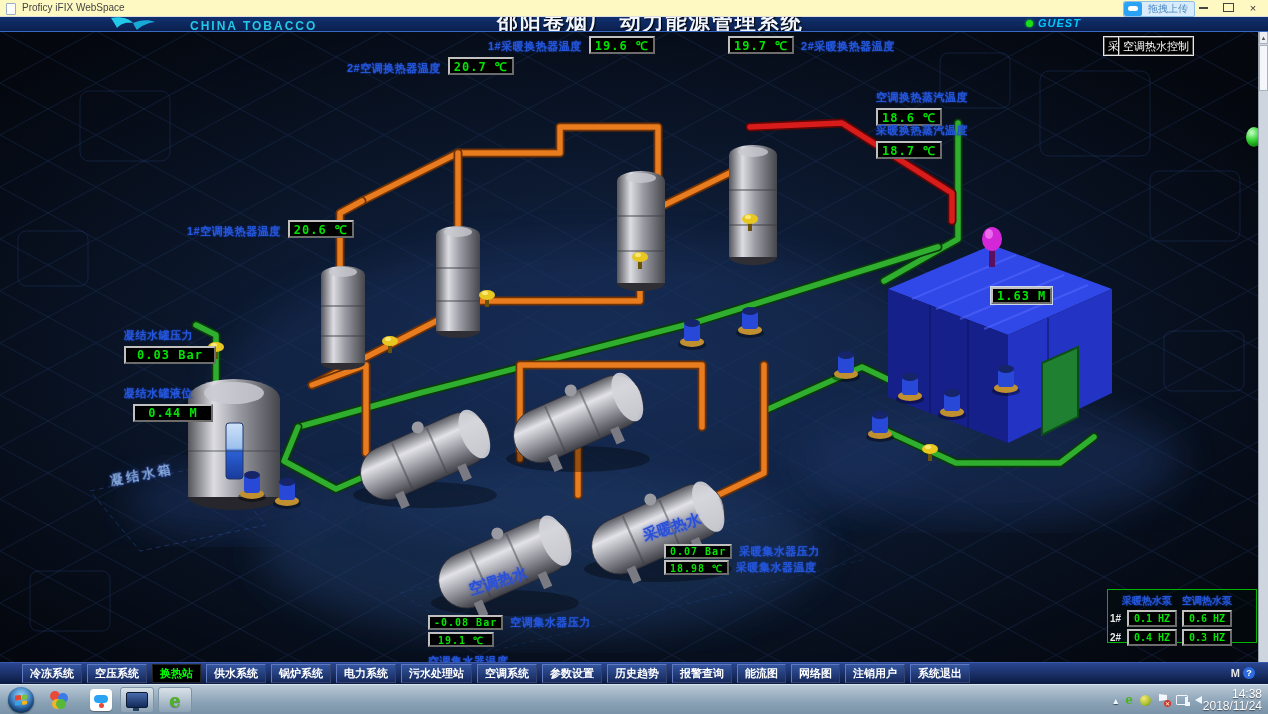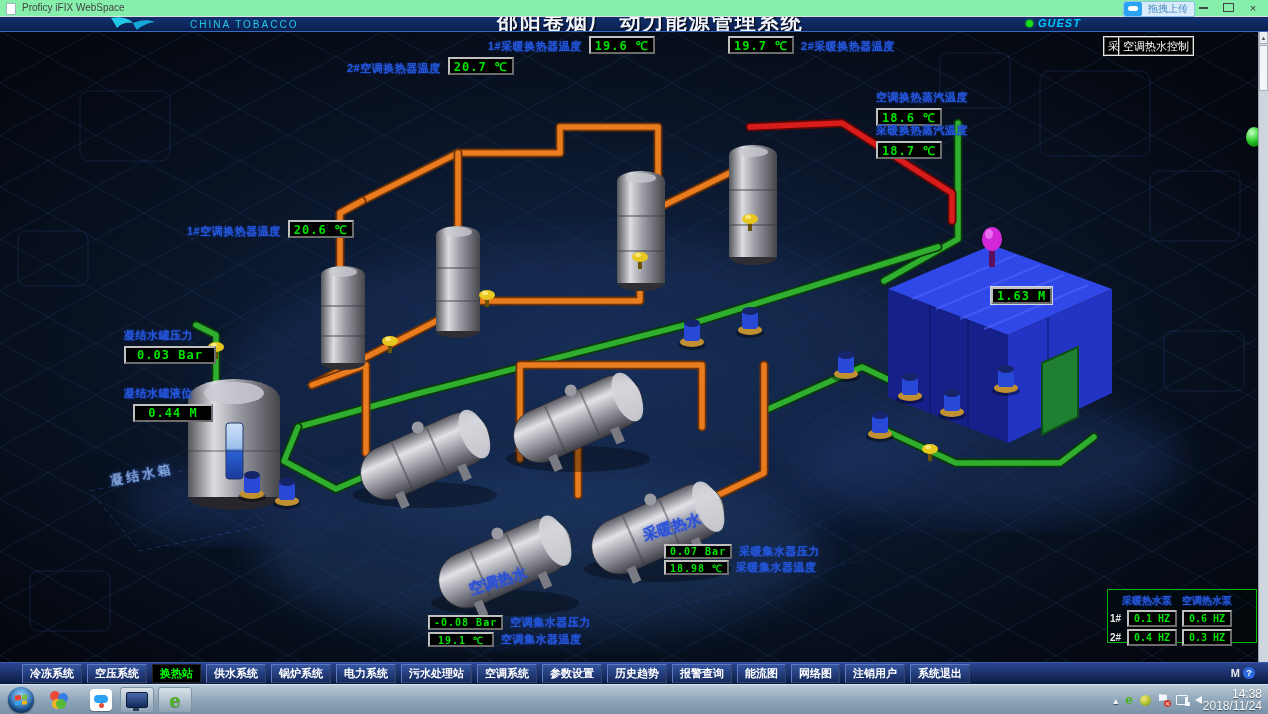--- a/index.html
+++ b/index.html
@@ -1,39 +1,39 @@
 <!DOCTYPE html>
 <html><head>
 <meta charset="utf-8">
 <style>
   html,body{margin:0;padding:0;background:#000;}
   body{width:1268px;height:714px;position:relative;overflow:hidden;
        font-family:"Liberation Sans",sans-serif;}
 
   
-  .titlebar{position:absolute;left:0;top:0;width:1268px;height:16px;background:#86efac;
+  .titlebar{position:absolute;left:0;top:0;width:1268px;height:16px;background:#fef9c3;
             border-bottom:1px solid #e0e0e0;z-index:40;}
   .titlebar .doc-icon{position:absolute;left:6px;top:3px;width:8px;height:10px;
             border:1px solid #9ab0c4;background:#fff;border-radius:1px;}
   .titlebar .tb-title{position:absolute;left:22px;top:2px;font-size:10px;color:#444;}
   .netdisk-widget{position:absolute;left:1123px;top:1px;height:14px;display:flex;align-items:center;
             background:#d9ecfb;border:1px solid #8fc0e8;border-radius:2px;z-index:45;}
   .netdisk-ic{width:18px;height:14px;background:#2ba3f5;border-radius:2px;position:relative;}
   .netdisk-ic:before{content:"";position:absolute;left:4px;top:4px;width:10px;height:5px;
             background:#fff;border-radius:4px;}
   .netdisk-label{font-size:10px;color:#4a87c0;padding:0 6px;}
   .winbtn{position:absolute;top:0;width:22px;height:15px;display:flex;align-items:center;
             justify-content:center;color:#333;font-size:11px;z-index:46;}
   .wb-min span{display:block;width:9px;height:2px;background:#444;}
   .wb-max span{display:block;width:9px;height:7px;border:1px solid #444;}
 
   
   .appheader{position:absolute;left:0;top:16px;width:1268px;height:15px;overflow:hidden;
             background:linear-gradient(#123271,#0a1f4e);border-bottom:1px solid #3a6ac0;z-index:30;}
-  .brand{position:absolute;left:190px;top:3px;font-size:10px;letter-spacing:2px;color:#22c8e8;font-weight:normal;}
+  .brand{position:absolute;left:190px;top:3px;font-size:12px;letter-spacing:2px;color:#22c8e8;font-weight:bold;}
   .app-title{position:absolute;left:497px;top:-8px;font-size:21px;font-weight:bold;color:#f2f6ff;
             letter-spacing:2px;white-space:nowrap;text-shadow:1px 1px 1px #000;}
   .guest{position:absolute;left:1026px;top:1px;font-size:11px;font-weight:bold;color:#00c8ff;
             font-style:italic;letter-spacing:1px;}
   .guest-dot{display:inline-block;width:7px;height:7px;background:#18e018;border-radius:50%;
             margin-right:5px;box-shadow:0 0 3px #18e018;}
 
   
   .scene{position:absolute;left:0;top:31px;width:1258px;height:631px;z-index:1;}
 
@@ -519,21 +519,21 @@
   <span class="glabel">采暖集水器压力</span>
 </div>
 <div class="gauge" style="left:664px;top:560px;">
   <span class="gbox sm">18.98 ℃</span>
   <span class="glabel">采暖集水器温度</span>
 </div>
 <div class="gauge" style="left:428px;top:615px;">
   <span class="gbox sm" style="min-width:66px;">-0.08 Bar</span>
   <span class="glabel">空调集水器压力</span>
 </div>
-<div class="gauge" style="left:428px;top:632px;">
+<div class="gauge" style="left:428px;top:632px;flex-direction:column;">
   <span class="gbox sm" style="min-width:66px;">19.1 ℃</span>
   <span class="glabel">空调集水器温度</span>
 </div>
 
 <div class="floor-label" style="left:642px;top:518px;font-size:15px;transform:rotate(-17deg);">采暖热水</div>
 <div class="floor-label" style="left:468px;top:572px;font-size:15px;transform:rotate(-17deg);">空调热水</div>
 <div class="floor-label" style="left:110px;top:466px;font-size:13px;letter-spacing:3px;color:#9ec4f0;opacity:.85;transform:rotate(-11deg);text-shadow:0 0 3px #2a50d8;">凝结水箱</div>
 
 <div class="ctrl-btn" style="left:1103px;">采暖热水控制</div>
 <div class="ctrl-btn" style="left:1118px;">空调热水控制</div>

